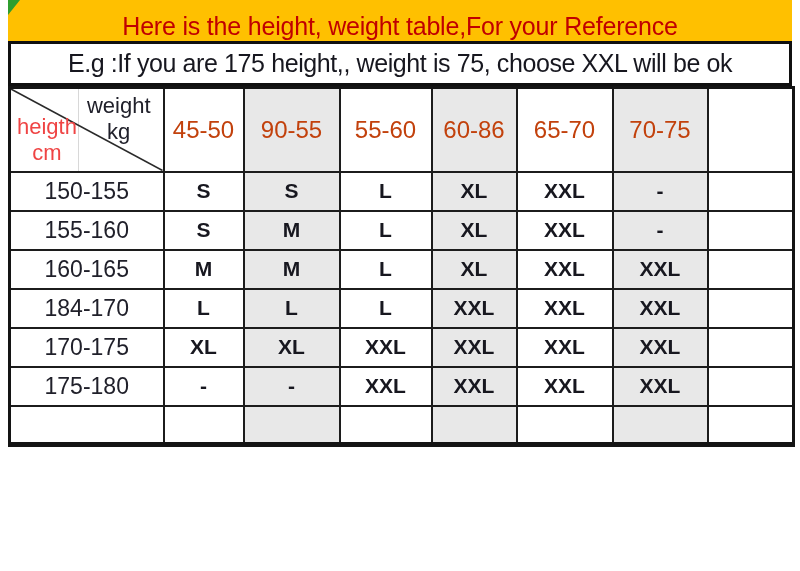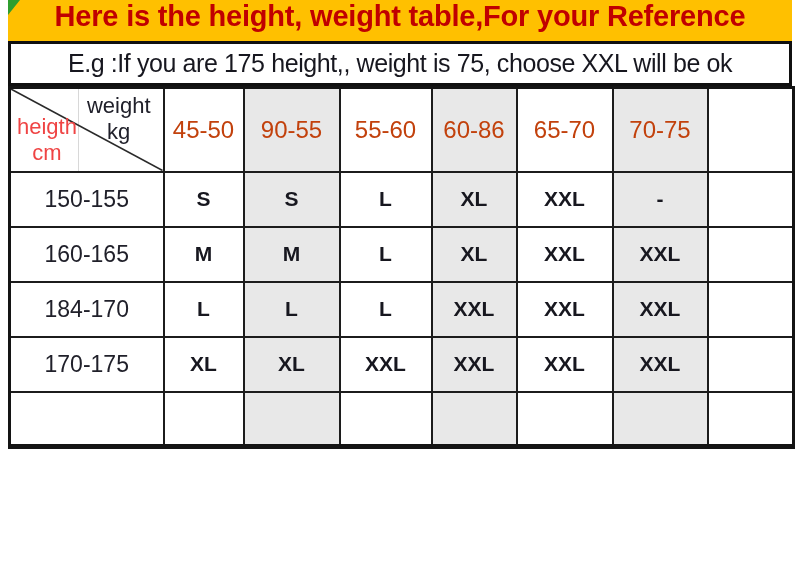--- a/index.html
+++ b/index.html
@@ -7,22 +7,22 @@
     width:800px;height:571px;overflow:hidden;
     font-family:"Liberation Sans","DejaVu Sans",sans-serif;
     color:#1e1e26;
     position:relative;
   }
   .sheet{position:absolute;left:8px;top:0;width:784px;}
 
   
   .banner{
     position:relative;height:41px;background:var(--banner-bg,#FFC000);
-    display:flex;align-items:flex-start;justify-content:center;
-    font-size:29px;font-weight:700;color:var(--banner-fg,#C00000);
+    display:flex;align-items:flex-end;justify-content:center;
+    font-size:25px;font-weight:400;color:var(--banner-fg,#C00000);
     letter-spacing:-0.2px;
   }
   .corner-tri{
     position:absolute;left:0;top:0;width:12px;height:15px;
     background:var(--tri-green,#2F9E2F);
     -webkit-clip-path:polygon(0 0,100% 0,0 100%);
     clip-path:polygon(0 0,100% 0,0 100%);
   }
 
   
@@ -37,21 +37,21 @@
   
   table.size{
     border-collapse:collapse;table-layout:fixed;width:784px;
     border:3px solid #141414;border-bottom-width:5px;
   }
   table.size th,table.size td{
     border:2px solid #1c1c1c;text-align:center;vertical-align:middle;
     padding:0;background:#ffffff;overflow:hidden;
   }
   tr.hdr{height:84px;}
-  tr.body-row{height:55px;}
+  tr.body-row{height:39px;}
   th.wh{font-size:24px;font-weight:400;color:#c2410c;}
   td.hc{font-size:23px;font-weight:400;color:#20202a;}
   td.sc{font-size:21px;font-weight:700;color:#17171f;}
   .shaded{background:var(--shade,#E8E8E8) !important;}
 
   
   th.diag{position:relative;background:#ffffff;}
   th.diag svg{position:absolute;left:0;top:0;width:100%;height:100%;}
   .faint-div{position:absolute;left:67px;top:0;bottom:0;width:1px;background:#d8d8d8;}
   .corner-top{
@@ -119,20 +119,30 @@
           <td class="hc">150-155</td>
           <td class="sc">S</td>
           <td class="sc shaded">S</td>
           <td class="sc">L</td>
           <td class="sc shaded">XL</td>
           <td class="sc">XXL</td>
           <td class="sc shaded">-</td>
           <td class="sc"></td>
         </tr>
         <tr class="body-row">
+          <td class="hc">155-160</td>
+          <td class="sc">S</td>
+          <td class="sc shaded">M</td>
+          <td class="sc">L</td>
+          <td class="sc shaded">XL</td>
+          <td class="sc">XXL</td>
+          <td class="sc shaded">-</td>
+          <td class="sc"></td>
+        </tr>
+        <tr class="body-row">
           <td class="hc">160-165</td>
           <td class="sc">M</td>
           <td class="sc shaded">M</td>
           <td class="sc">L</td>
           <td class="sc shaded">XL</td>
           <td class="sc">XXL</td>
           <td class="sc shaded">XXL</td>
           <td class="sc"></td>
         </tr>
         <tr class="body-row">
@@ -149,20 +159,30 @@
           <td class="hc">170-175</td>
           <td class="sc">XL</td>
           <td class="sc shaded">XL</td>
           <td class="sc">XXL</td>
           <td class="sc shaded">XXL</td>
           <td class="sc">XXL</td>
           <td class="sc shaded">XXL</td>
           <td class="sc"></td>
         </tr>
         <tr class="body-row">
+          <td class="hc">175-180</td>
+          <td class="sc">-</td>
+          <td class="sc shaded">-</td>
+          <td class="sc">XXL</td>
+          <td class="sc shaded">XXL</td>
+          <td class="sc">XXL</td>
+          <td class="sc shaded">XXL</td>
+          <td class="sc"></td>
+        </tr>
+        <tr class="body-row">
           <td class="hc"></td>
           <td class="sc"></td>
           <td class="sc shaded"></td>
           <td class="sc"></td>
           <td class="sc shaded"></td>
           <td class="sc"></td>
           <td class="sc shaded"></td>
           <td class="sc"></td>
         </tr>
       </tbody>

